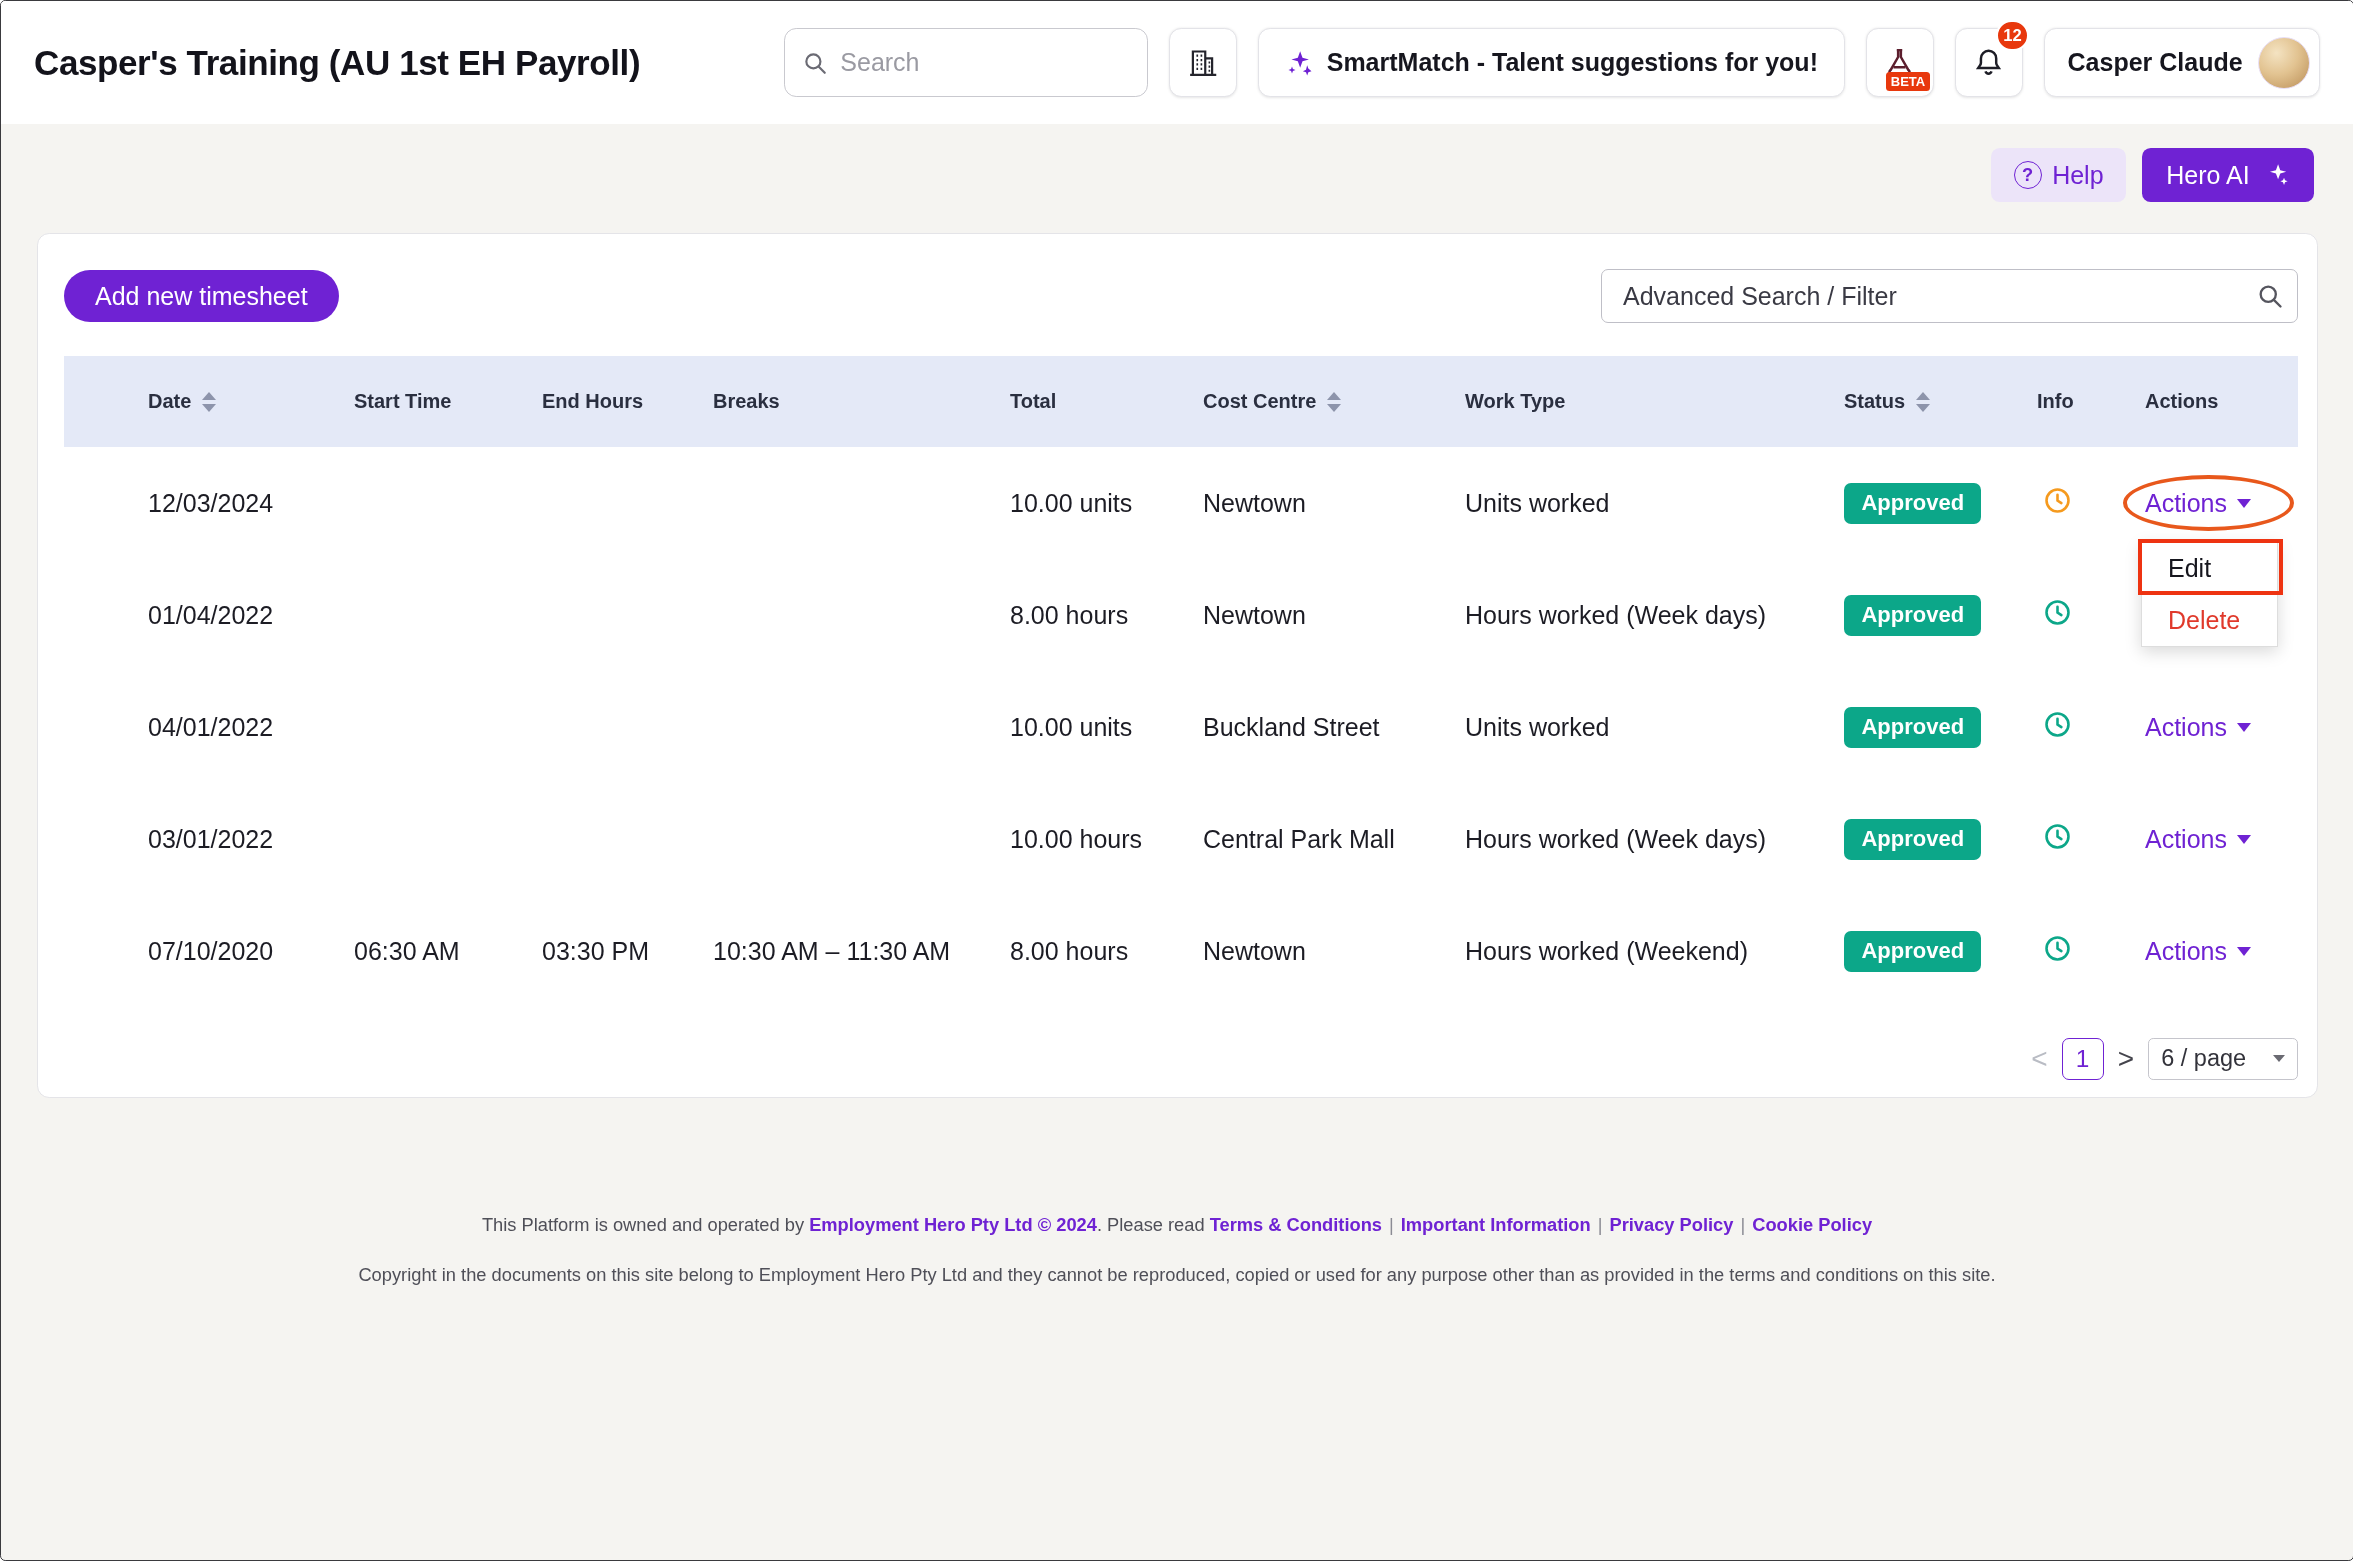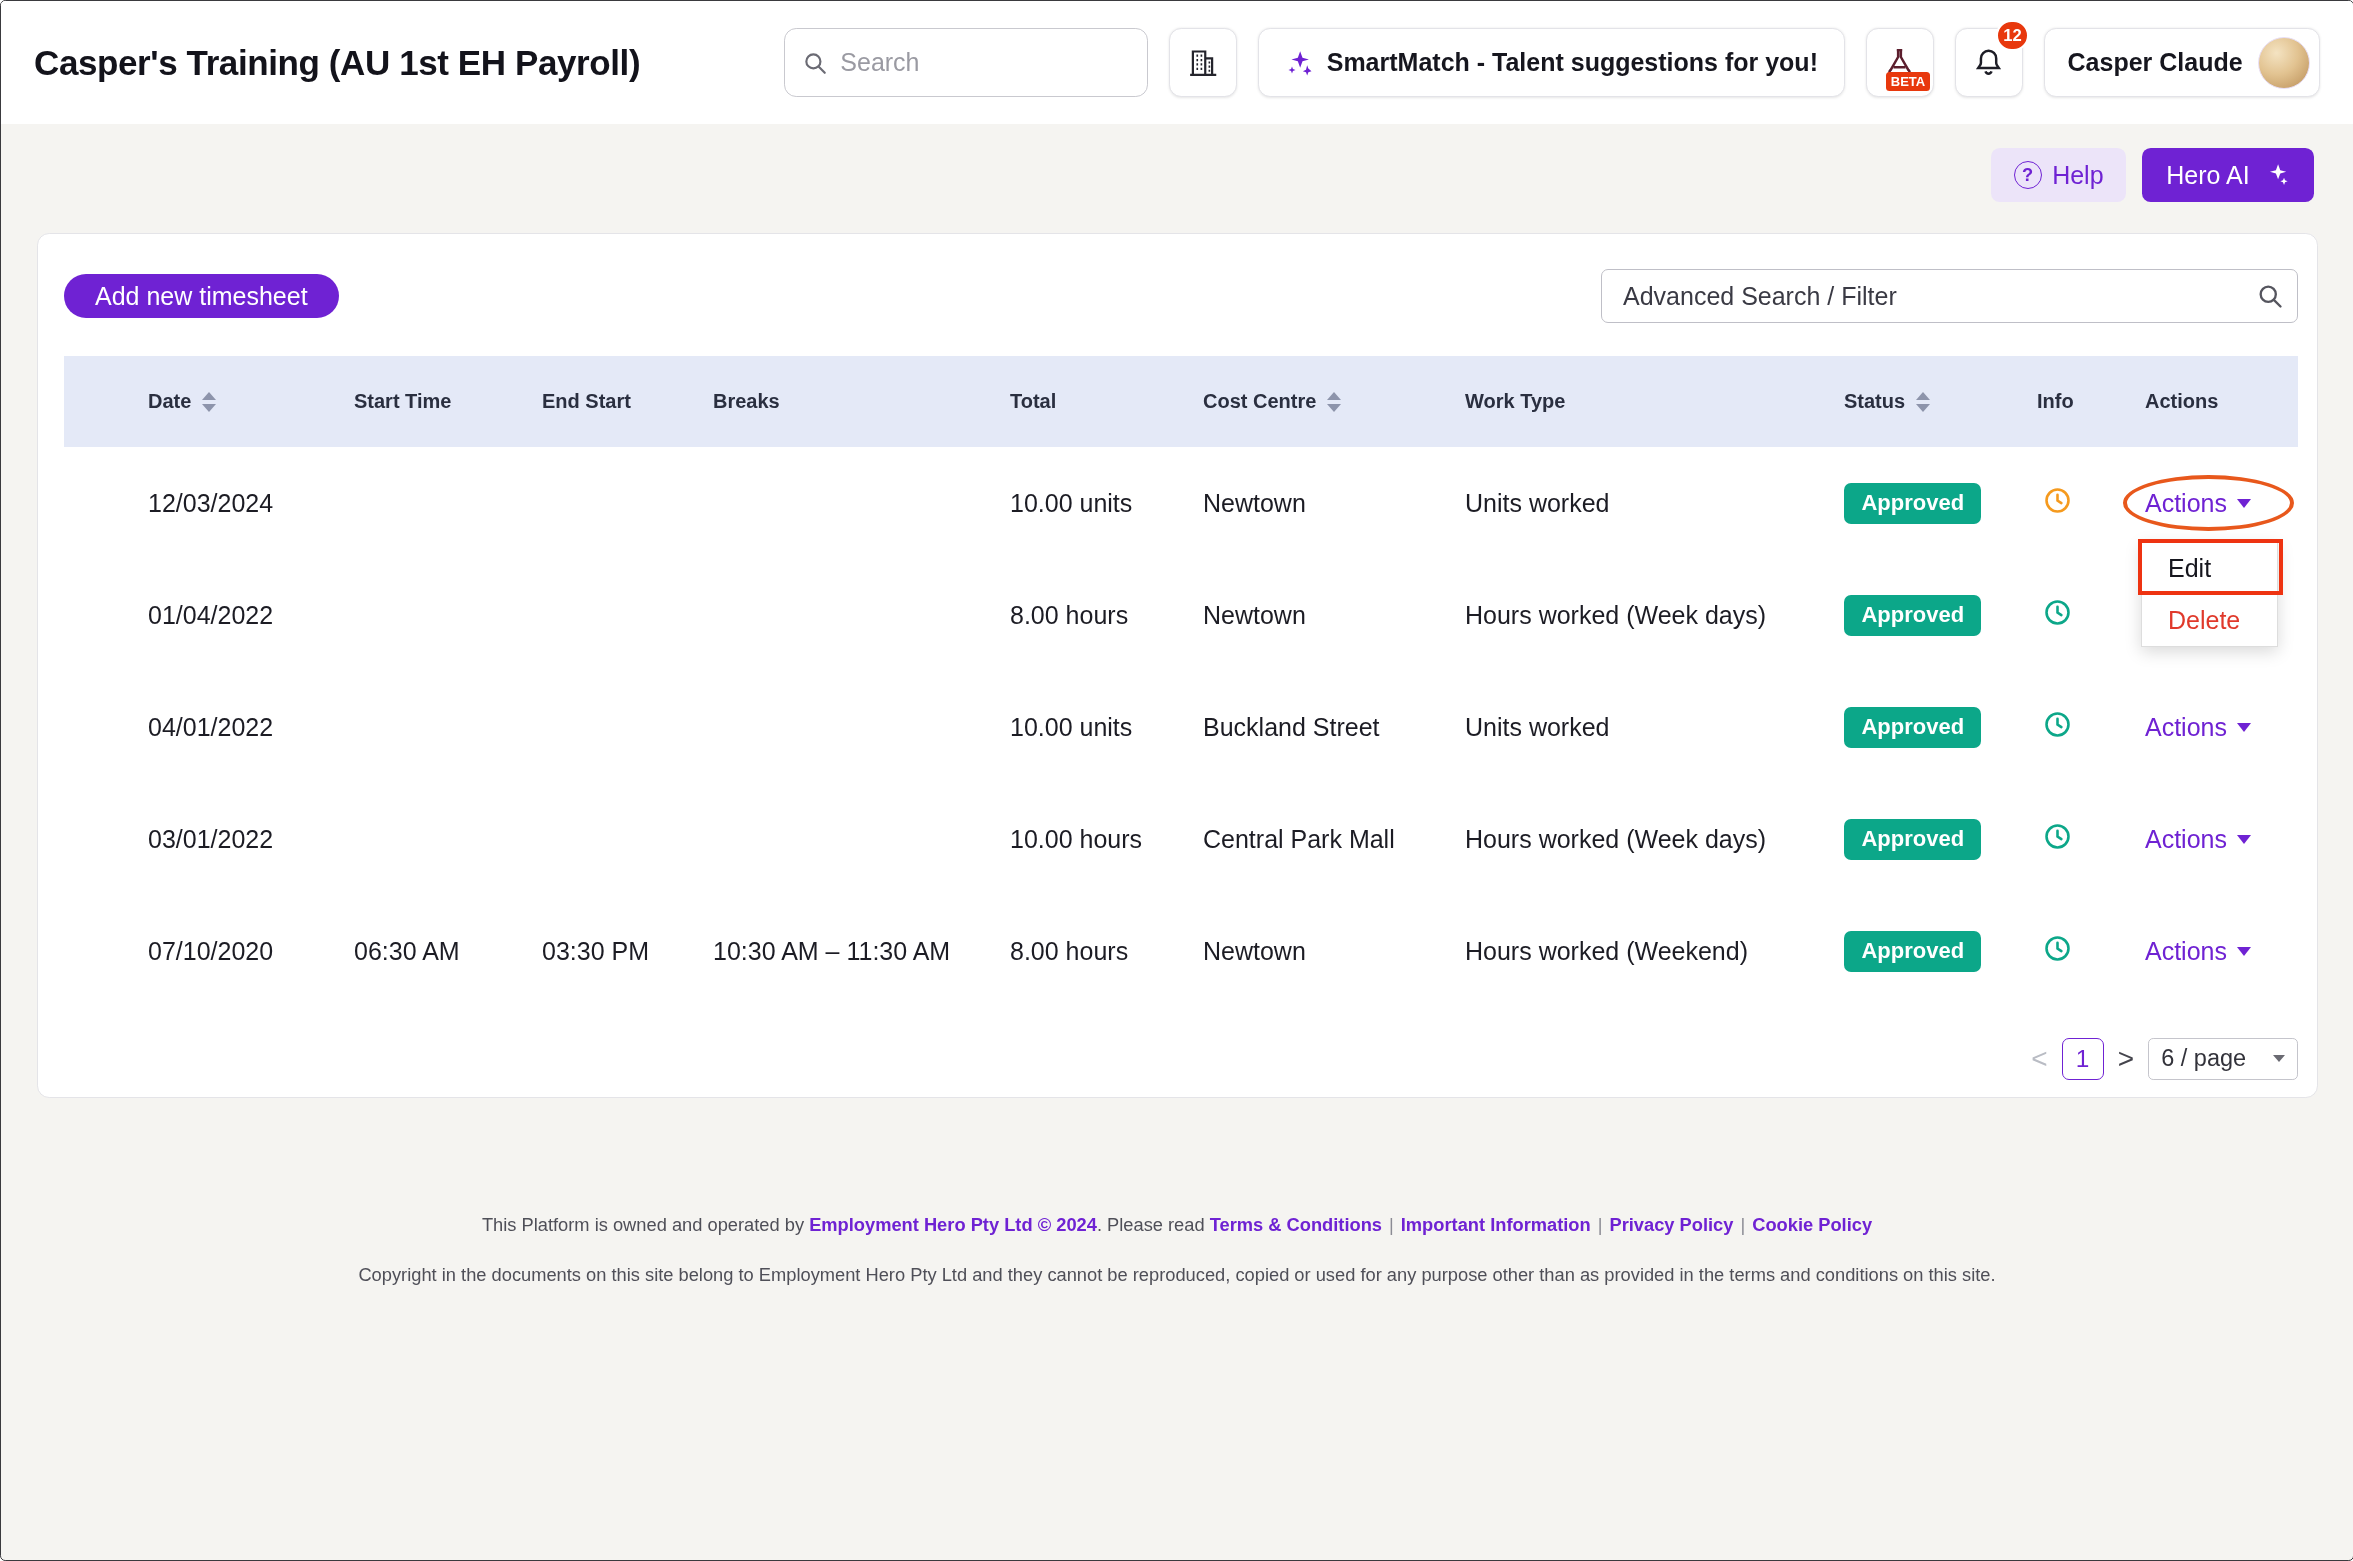--- a/index.html
+++ b/index.html
@@ -44,21 +44,21 @@
                 display:flex; align-items:center; gap:14px; font-size:25px; cursor:pointer; }
   .btn-heroai svg { width:26px; height:26px; }
 
   
   h1.page-title { margin:35px 0 0 35px; font-size:51px; font-weight:bold; color:#0f0f16; letter-spacing:-0.9px; }
 
   
   .card { position:relative; margin:31px 35px 0 36px; height:865px; background:#fff;
           border:0.9px solid #e4e4e8; border-radius:12.2px; }
   .card-top { display:flex; justify-content:space-between; align-items:center; padding:35px 19px 0 26px; }
-  .btn-add { height:44px; padding:0 31px; border-radius:26px; background:#6f22d3; border:none;
+  .btn-add { height:52px; padding:0 31px; border-radius:26px; background:#6f22d3; border:none;
              color:#fff; font-size:25px; font-family:inherit; cursor:pointer; }
   .filter-box { position:relative; width:697px; }
   .filter-box input { width:100%; height:54px; border:0.9px solid #bfbfc7; border-radius:7px;
                       padding:0 52px 0 21px; font-size:25px; font-family:inherit; color:#2e2e38; outline:none; }
   .filter-box input::placeholder { color:#3a3a44; opacity:1; }
   .filter-box svg { position:absolute; right:14px; top:13px; width:28px; height:28px; color:#55555e; }
 
   
   .tgrid { display:grid; grid-template-columns:206px 188px 171px 297px 193px 262px 379px 193px 108px 1fr;
            padding-left:84px; align-items:center; }
@@ -199,21 +199,21 @@
         <span>Date</span>
         <span class="sort">
             <i class="up"></i>
             <i class="down"></i>
           </span>
       </div>
       <div class="th">
           <span>Start Time</span>
         </div>
       <div class="th">
-          <span>End Start</span>
+          <span>End Hours</span>
         </div>
       <div class="th">
           <span>Breaks</span>
         </div>
       <div class="th">
           <span>Total</span>
         </div>
       <div class="th">
         <span>Cost Centre</span>
         <span class="sort">

